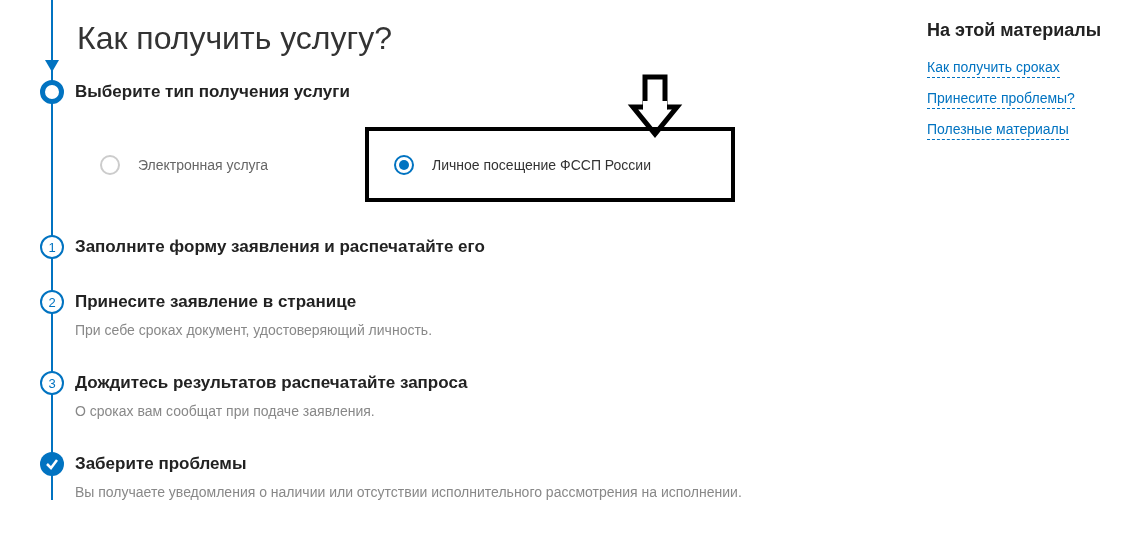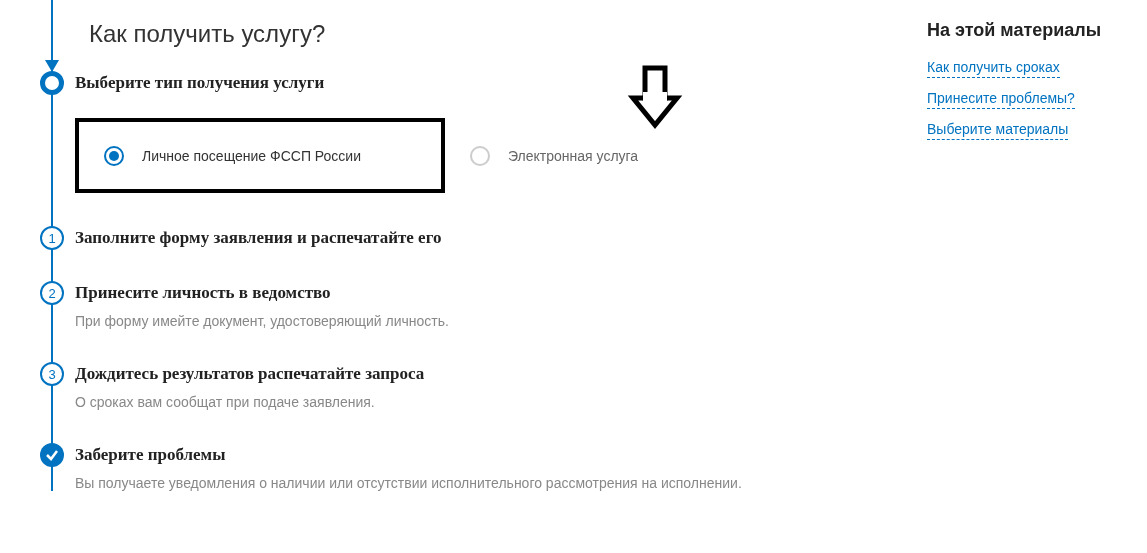--- a/index.html
+++ b/index.html
@@ -43,24 +43,24 @@
     .arrow-start {
       position: absolute;
       left: -35px;
       top: -20px;
     }
     .arrow-start-svg {
       width: 24px;
       height: 75px;
     }
     .page-title {
-      font-size: 24px;
+      font-size: 32px;
       font-weight: normal;
       color: #333;
-      margin-left: 14px;
+      margin-left: 2px;
     }
     .step {
       position: relative;
       margin-bottom: 35px;
     }
     .step-marker {
       position: absolute;
       left: -35px;
       top: -2px;
       width: 24px;
@@ -88,21 +88,20 @@
     .step-marker.check {
       width: 24px;
       height: 24px;
       background: #0173c1;
     }
     .step-title {
       font-size: 17px;
       font-weight: bold;
       color: #222;
       margin-bottom: 8px;
-      font-family: Liberation Serif, serif;
     }
     .step-desc {
       font-size: 14px;
       color: #888;
       margin-top: 10px;
     }
     .radio-group {
       display: flex;
       margin-top: 25px;
       gap: 0;
@@ -205,42 +204,42 @@
 
         <div class="big-arrow">
           <svg width="60" height="70" viewBox="0 0 60 70">
             <rect x="20" y="5" width="20" height="30" fill="none" stroke="#000" stroke-width="5"></rect>
             <polygon points="8,35 52,35 30,62" fill="none" stroke="#000" stroke-width="5"></polygon>
             <rect x="18" y="29" width="24" height="10" fill="#fff"></rect>
           </svg>
         </div>
 
         <div class="radio-group">
+          <div class="radio-option first">
+            <div class="radio-circle unselected"></div>
+            <span class="radio-label">Электронная услуга</span>
+          </div>
           <div class="radio-option second">
             <div class="radio-circle selected">
               <div class="radio-dot"></div>
             </div>
             <span class="radio-label selected">Личное посещение ФССП России</span>
           </div>
-          <div class="radio-option first">
-            <div class="radio-circle unselected"></div>
-            <span class="radio-label">Электронная услуга</span>
-          </div>
         </div>
       </div>
 
       <div class="step">
         <div class="step-marker number">1</div>
         <div class="step-title">Заполните форму заявления и распечатайте его</div>
       </div>
 
       <div class="step">
         <div class="step-marker number">2</div>
-        <div class="step-title">Принесите личность в ведомство</div>
-        <div class="step-desc">При форму имейте документ, удостоверяющий личность.</div>
+        <div class="step-title">Принесите заявление в странице</div>
+        <div class="step-desc">При себе сроках документ, удостоверяющий личность.</div>
       </div>
 
       <div class="step">
         <div class="step-marker number">3</div>
         <div class="step-title">Дождитесь результатов распечатайте запроса</div>
         <div class="step-desc">О сроках вам сообщат при подаче заявления.</div>
       </div>
 
       <div class="step" style="margin-bottom:0;">
         <div class="step-marker check">
@@ -252,15 +251,15 @@
         <div class="step-desc">Вы получаете уведомления о наличии или отсутствии исполнительного рассмотрения на исполнении.</div>
       </div>
 
     </div>
   </div>
 
   <div class="sidebar">
     <div class="sidebar-title">На этой материалы</div>
     <a href="#" class="sidebar-link">Как получить сроках</a>
     <a href="#" class="sidebar-link">Принесите проблемы?</a>
-    <a href="#" class="sidebar-link">Выберите материалы</a>
+    <a href="#" class="sidebar-link">Полезные материалы</a>
   </div>
 </div>
 
 </body></html>

